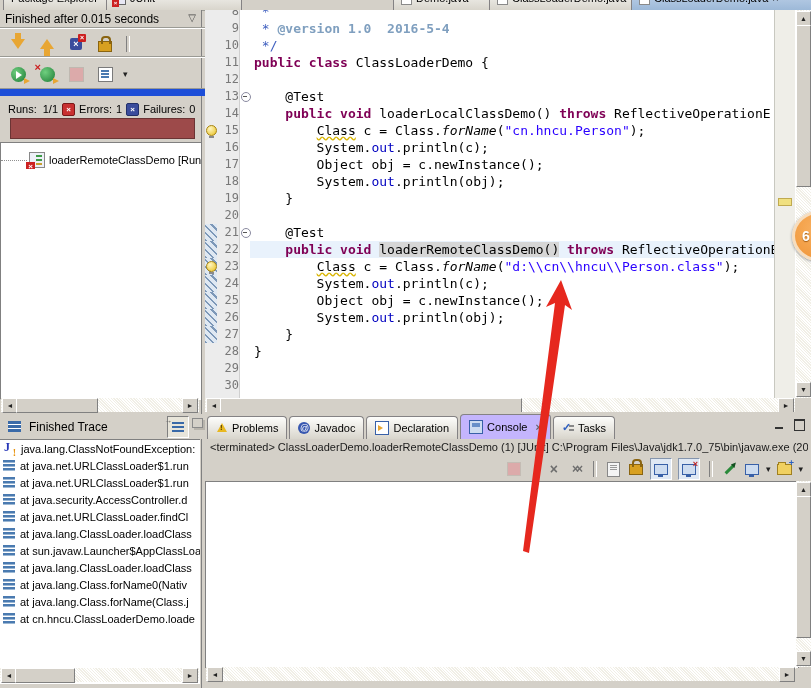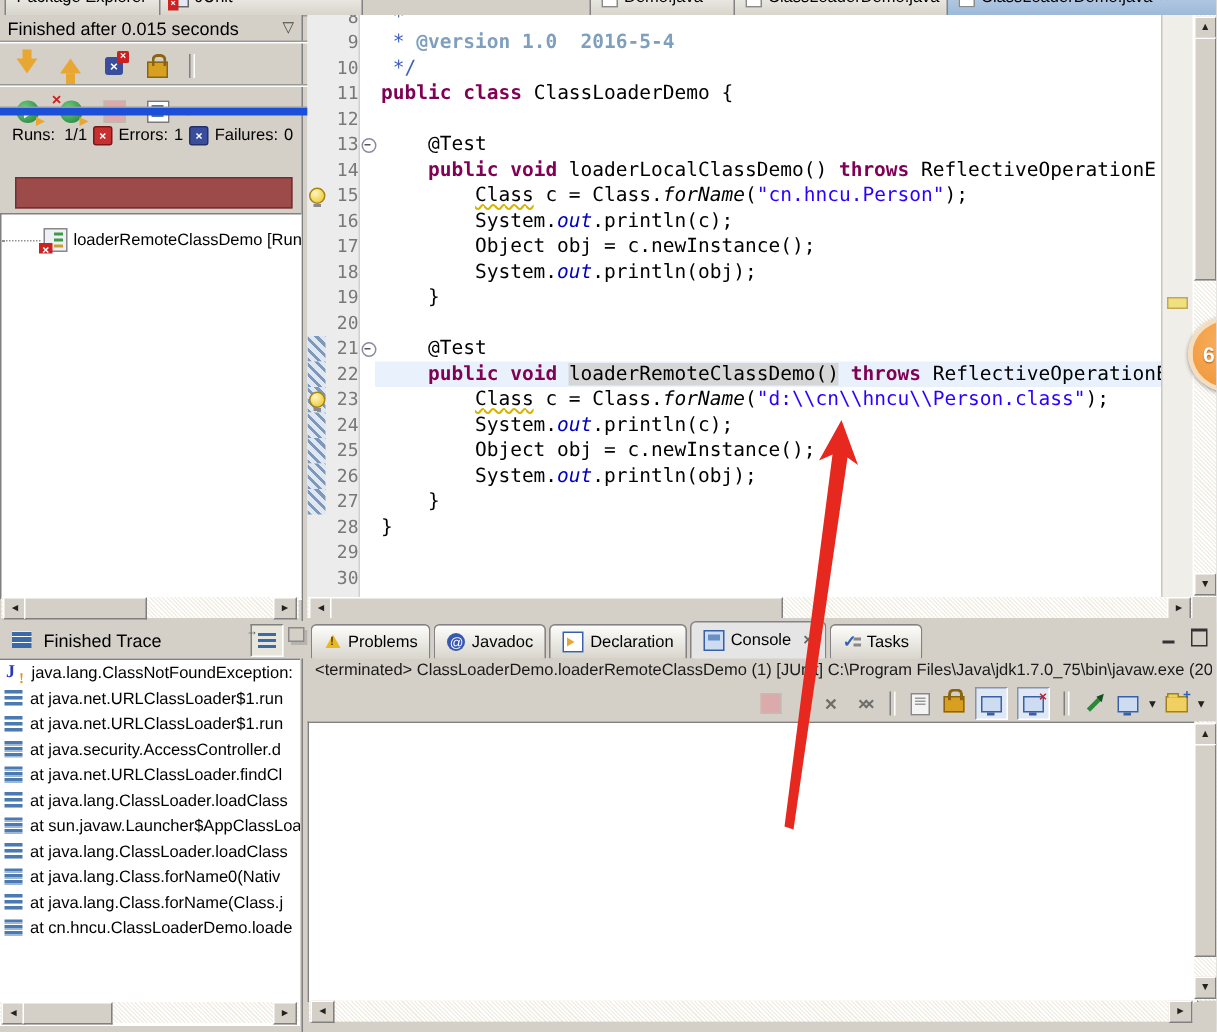--- a/index.html
+++ b/index.html
@@ -45,22 +45,22 @@
   .i-lock{width:12px;height:9px;background:#d8a020;border:1px solid #8a6410;position:relative;margin-top:6px;}
   .i-lock::before{content:"";position:absolute;left:2px;top:-6px;width:6px;height:6px;border:2px solid #8a6410;border-bottom:none;border-radius:4px 4px 0 0;}
   .i-run{width:15px;height:15px;border-radius:50%;background:radial-gradient(circle at 35% 35%,#6fcf7f,#1d7a35);position:relative;}
   .i-run::before{content:"";position:absolute;left:5px;top:4px;width:0;height:0;border-left:6px solid #fff;border-top:4px solid transparent;border-bottom:4px solid transparent;}
   .i-run::after{content:"";position:absolute;right:-4px;bottom:-2px;width:0;height:0;border-left:6px solid #e8a633;border-top:3px solid transparent;border-bottom:3px solid transparent;}
   .i-runfail::before{content:"×";position:absolute;left:-5px;top:-6px;color:#cc2020;font-weight:bold;font-size:11px;border:none;}
   .i-stopd{width:13px;height:13px;background:#dcaaaa;border:1px solid #bfb8b0;}
   .i-hist{width:13px;height:13px;background:#fff;border:1px solid #7a7a7a;position:relative;}
   .i-hist::before{content:"";position:absolute;left:2px;top:2px;width:8px;height:2px;background:#4a7ab0;box-shadow:0 3px 0 #4a7ab0,0 6px 0 #4a7ab0;}
   .i-dd{font-size:9px;color:#222;}
-  .runsrow{position:absolute;left:0;top:62px;width:100%;height:26px;display:flex;align-items:center;gap:4px;padding-left:8px;
-           border-top:5px solid #1d4ed8;box-shadow:0 -1px 0 #9a9a94;white-space:nowrap;overflow:hidden;}
+  .runsrow{position:absolute;left:0;top:79px;width:100%;height:26px;display:flex;align-items:center;gap:4px;padding-left:8px;
+           border-top:7px solid #1d4ed8;box-shadow:0 -1px 0 #9a9a94;white-space:nowrap;overflow:hidden;}
   .xbox{width:11px;height:11px;border-radius:2px;color:#fff;font-size:8px;font-weight:bold;line-height:11px;text-align:center;flex:none;}
   .xbox.red{background:#c83030;border:1px solid #7a1818;}
   .xbox.blue{background:#3a4c9c;border:1px solid #22306a;}
   .failbar{position:absolute;left:10px;top:108px;width:183px;height:19px;border:1px solid #6b3434;}
   .treearea{position:absolute;left:0;top:132px;width:200px;height:256px;background:#fff;border:1px solid #808080;border-bottom-color:#fff;border-right:none;}
   .treeitem{position:absolute;left:0;top:8px;height:18px;display:flex;align-items:center;font-size:11px;white-space:nowrap;width:100%;overflow:hidden;}
   .treedots{width:26px;border-top:1px dotted #909090;margin-right:2px;flex:none;}
   .i-testfail{width:14px;height:14px;background:#eef0f8;border:1px solid #888;position:relative;flex:none;margin-right:4px;}
   .i-testfail::before{content:"";position:absolute;left:6px;top:2px;width:6px;height:2px;background:#3f9a48;box-shadow:0 4px 0 #3f9a48,0 8px 0 #c8a030;}
   .i-testfail::after{content:"×";position:absolute;left:-4px;bottom:-4px;width:9px;height:9px;background:#cc2222;color:#fff;font-size:8px;font-weight:bold;line-height:9px;text-align:center;}
@@ -92,35 +92,35 @@
   .ln{width:22px;flex:none;text-align:right;padding-right:2px;color:#787878;font-size:12px;}
   .fold{width:9px;flex:none;position:relative;background:#fff;}
   .foldm{position:absolute;left:0px;top:4px;width:8px;height:8px;border:1px solid #8a8aa0;border-radius:50%;background:#fff;}
   .foldm::after{content:"";position:absolute;left:1px;top:3px;width:4px;height:1px;background:#555;}
   .cd{flex:1;padding-left:4px;}
   .cd.hl{background:#e9f2fc;}
   .c-kw{color:#7f0055;font-weight:bold;}
   .c-str{color:#2a00ff;}
   .c-jdoc{color:#3f5fbf;}
   .c-jtag{color:#7f9fbf;font-weight:bold;}
-  .c-sfield{color:#0000c0;font-style:italic;}
+  .c-sfield{color:#0000c0;}
   .c-smeth{font-style:italic;}
   .c-warn{text-decoration:underline;text-decoration-style:wavy;text-decoration-color:#d8b400;}
   .c-occ{background:#d6d6d6;}
   .ovruler{position:absolute;right:16px;top:0;width:20px;height:388px;background:#efeee8;border-left:1px solid #c8c8c0;}
   .ovmark{position:absolute;left:3px;top:188px;width:12px;height:6px;background:#f0e080;border:1px solid #c0aa50;}
   .vsb{position:absolute;right:0;top:0;width:15px;height:388px;}
   .ed-hsb{left:0;bottom:0;width:590px;}
   .corner{position:absolute;right:0;bottom:0;width:16px;height:14px;background:#d4d0c8;}
   
   .console{position:absolute;left:205px;top:415px;width:606px;height:273px;background:#d4d0c8;}
   .ctabs{position:absolute;left:2px;top:0;height:24px;display:flex;align-items:flex-end;gap:2px;}
   .ctab{height:22px;display:flex;align-items:center;gap:4px;padding:0 8px;border:1px solid #848284;border-bottom:none;
         border-radius:4px 4px 0 0;background:linear-gradient(#fdfdfb,#d8d5cc);font-size:11px;white-space:nowrap;}
-  .ctab.active{background:#e5e5e5;height:24px;font-weight:normal;margin-top:40px;}
+  .ctab.active{background:#c4b5fd;height:24px;font-weight:normal;margin-top:40px;}
   .ctab .close{color:#666;font-weight:bold;margin-left:4px;font-size:11px;}
   .cticon{width:12px;height:12px;position:relative;flex:none;}
   .ti-problems::before{content:"";position:absolute;left:1px;top:1px;border-left:5px solid transparent;border-right:5px solid transparent;border-bottom:9px solid #e8b820;}
   .ti-problems::after{content:"!";position:absolute;left:4px;top:1px;font-size:8px;font-weight:bold;color:#5a4000;}
   .ti-javadoc{background:#3858b0;border-radius:50%;color:#fff;font-size:9px;line-height:12px;text-align:center;}
   .ti-declaration{background:#fff;border:1px solid #3860a8;}
   .ti-declaration::after{content:"";position:absolute;left:2px;top:3px;width:0;height:0;border-left:5px solid #e8a633;border-top:3px solid transparent;border-bottom:3px solid transparent;}
   .ti-console{background:#cddcf0;border:1px solid #3860a8;}
   .ti-console::after{content:"";position:absolute;left:2px;top:2px;right:2px;height:4px;background:#6890c8;}
   .ti-tasks::before{content:"✓";position:absolute;left:0px;top:-1px;color:#3060c0;font-weight:bold;font-size:11px;}

